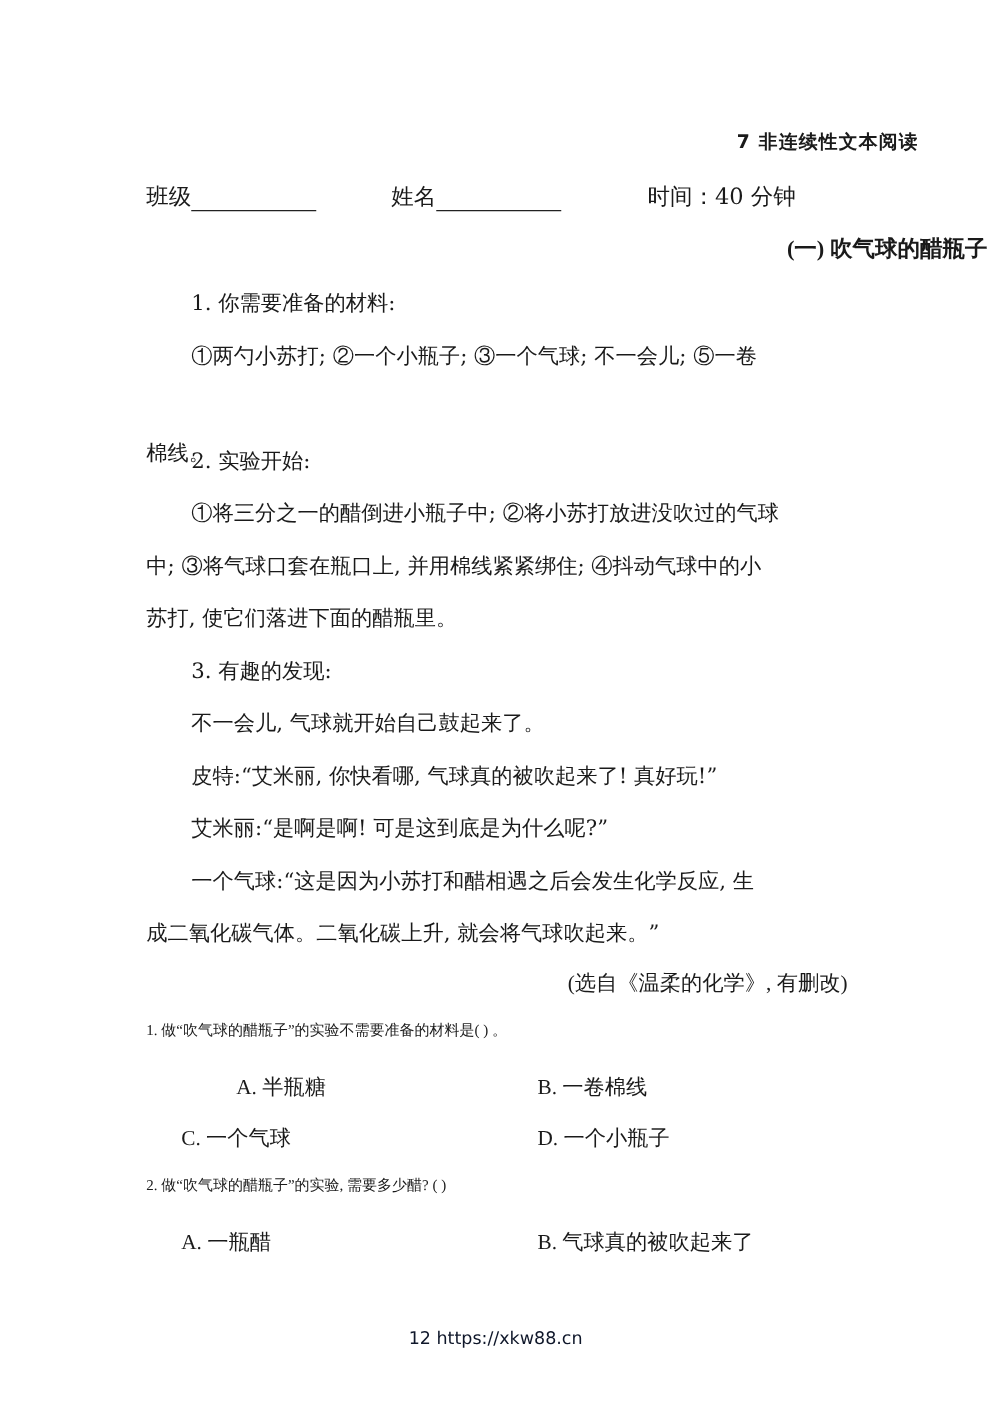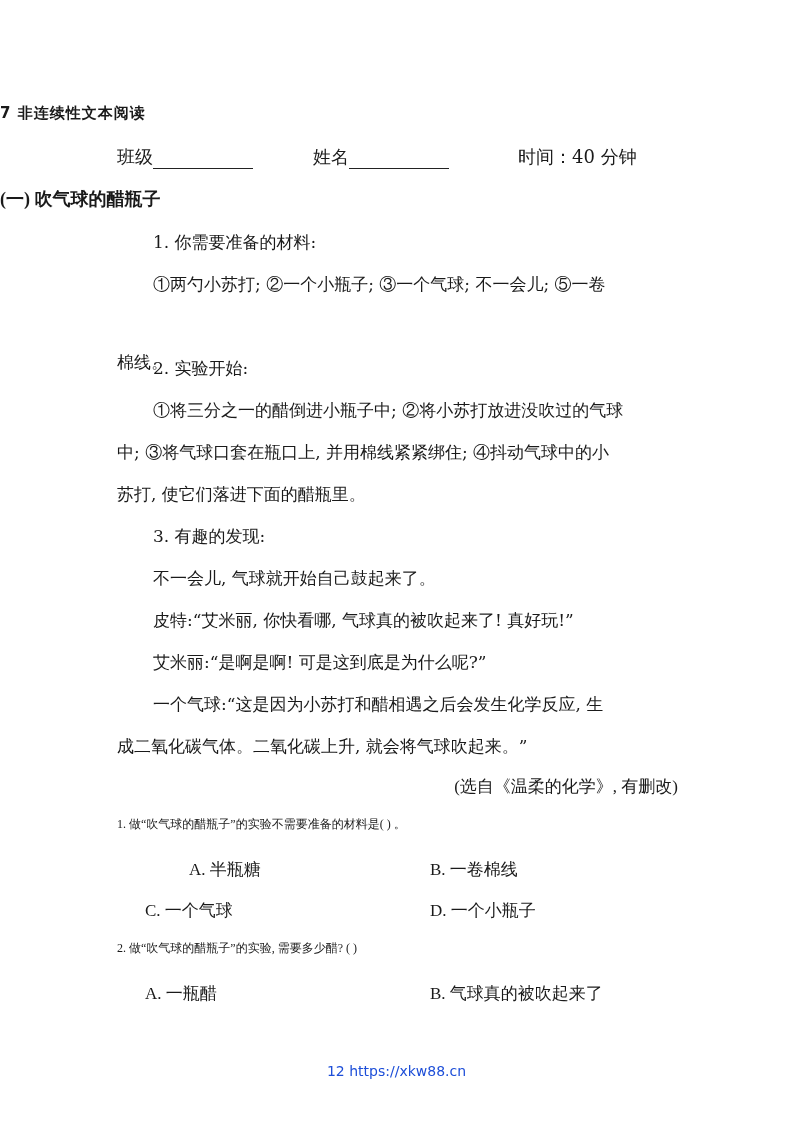--- a/index.html
+++ b/index.html
@@ -1,30 +1,30 @@
 <!DOCTYPE html>
 <html><head>
 <meta charset="utf-8">
 <style>
   html, body { margin: 0; padding: 0; background: #ffffff; }
   body { width: 793px; height: 1122px; position: relative; overflow: hidden;
          font-family: "DejaVu Serif", "Liberation Serif", serif; color: #1a1a1a; }
   .abs { position: absolute; white-space: nowrap; }
-  .doc-title { left: 0; width: 735px; text-align: left; top: 104px; font-size: 15px;
+  .doc-title { left: 0; width: 735px; text-align: right; top: 104px; font-size: 15px;
                font-family: "DejaVu Sans", sans-serif; font-weight: bold; letter-spacing: 1px; }
   .hdr { top: 145px; font-size: 18px; }
   .blank { display: inline-block; border-bottom: 1.5px solid #222; height: 18px; vertical-align: bottom; }
-  .sec-title { left: 0; width: 790px; text-align: left; top: 187px; font-size: 18px; font-weight: bold;
+  .sec-title { left: 0; width: 790px; text-align: right; top: 187px; font-size: 18px; font-weight: bold;
                font-family: "Liberation Serif", serif; }
   .p { font-size: 17px; left: 117px; }
   .ind { left: 153px; }
   .right { right: 115px; font-size: 17px; font-family: "Liberation Serif", serif; }
   .q { left: 117px; font-size: 12px; font-family: Liberation Serif, serif; }
   .opt { font-size: 17px; font-family: "Liberation Serif", serif; }
-  .footer { left: 0; width: 793px; text-align: center; top: 1063px; font-size: 14px; color: #1d4ed8;
+  .footer { left: 0; width: 793px; text-align: center; top: 1063px; font-size: 14px; color: #0f172a;
             font-family: "DejaVu Sans", sans-serif; }
 </style>
 </head>
 <body>
 
 <div>
   <div class="abs doc-title">7  非连续性文本阅读</div>
 
   <div class="abs hdr" style="left:117px;">
     <span>班级</span><span class="blank" style="width:100px;"></span>

